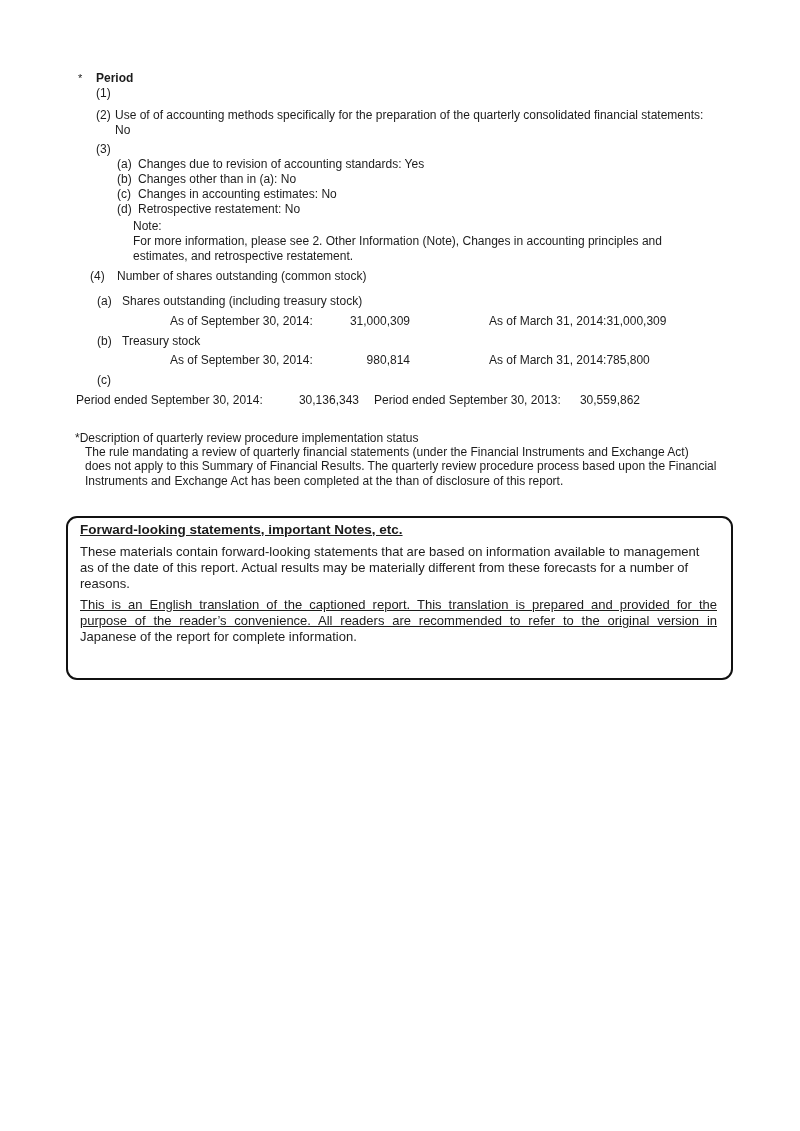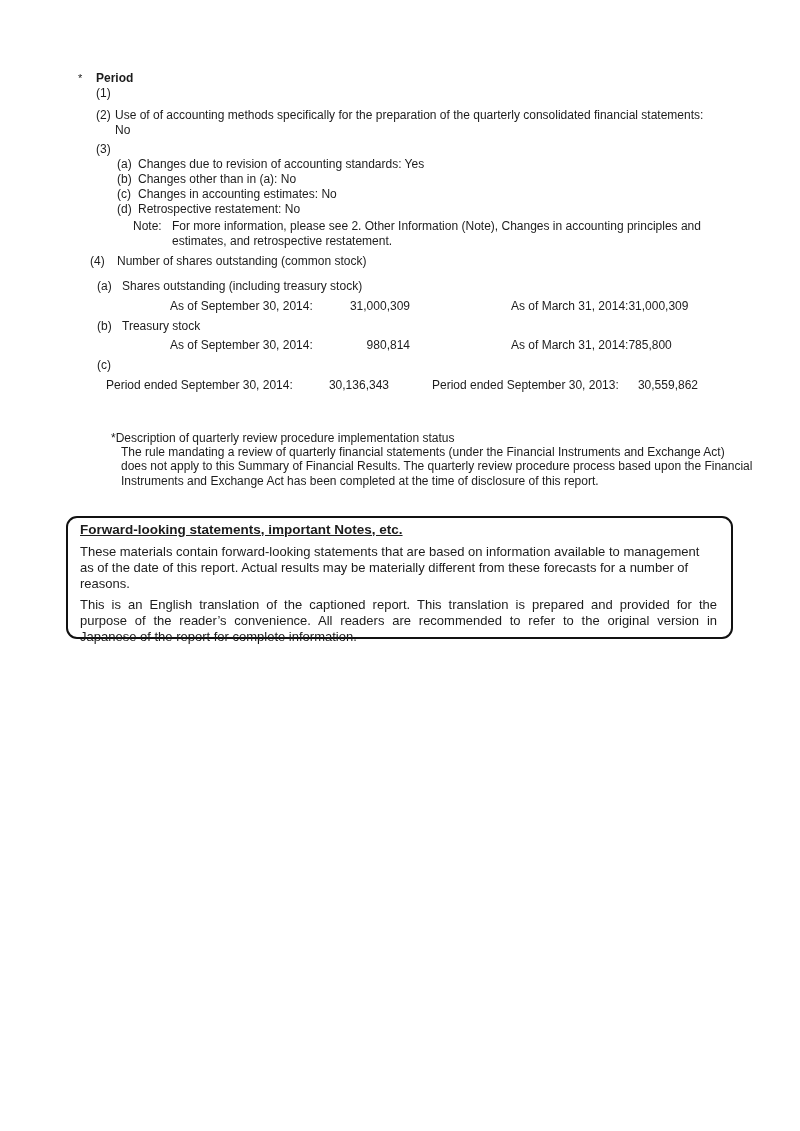--- a/index.html
+++ b/index.html
@@ -18,58 +18,58 @@
   .notes-title { font-weight:bold; }
 
   .item { display:flex; margin-left:96px; }
   .item .inum { width:19px; flex:none; }
   .item-2 { margin-top:7px; }
   .item-3 { margin-top:4px; }
 
   .sub { display:flex; margin-left:117px; }
   .sub .snum { width:21px; flex:none; }
 
-  .noterow { display:flex; margin-left:133px; margin-top:2px; }
+  .noterow { display:flex; margin-left:133px; margin-top:2px;flex-direction:column; }
   .noterow .nlabel { width:39px; flex:none; }
 
   .item-4 { display:flex; margin-left:90px; margin-top:5px; }
   .item-4 .inum4 { width:27px; flex:none; }
 
   .share-title { display:flex; margin-left:97px; }
   .share-title .stnum { width:25px; flex:none; }
   .st-a { margin-top:10px; }
   .st-b, .st-c { margin-top:5px; }
 
-  .share-row { display:flex; margin-left:170px; margin-top:5px;gap:22px; }
+  .share-row { display:flex; margin-left:170px; margin-top:5px; }
   .share-row .c1 { width:240px; display:flex; justify-content:space-between; }
   .share-row .c2 { width:197px; margin-left:79px; display:flex; justify-content:flex-start; }
   .share-row-b { margin-top:4px; }
-  .share-row-c { display:flex; margin-left:106px; margin-top:5px;gap:28px; }
+  .share-row-c { display:flex; margin-left:76px; margin-top:5px; }
   .share-row-c .c1c { width:283px; display:flex; justify-content:space-between; }
   .share-row-c .c2c { width:266px; margin-left:15px; display:flex; justify-content:space-between; }
 
   
-  .review { position:absolute; top:431px; left:75px;margin-left:36px; }
+  .review { position:absolute; top:431px; left:75px; }
   .review .rline { line-height:14.2px; white-space:nowrap; }
   .review .rbody { margin-left:10px; }
 
   
   .fbox {
-    position:absolute; top:516px; left:66px; width:667px; height:123px;
+    position:absolute; top:516px; left:66px; width:667px; height:164px;
     box-sizing:border-box; border:2px solid #111111; border-radius:11px;
     padding:3px 14px 6px 12px; background:#ffffff;
   }
   .fbox-title {
     font-weight:bold; text-decoration:underline; font-size:13.5px;
     line-height:18px; white-space:nowrap;
   }
   .fline { font-size:13px; line-height:16.2px; white-space:nowrap; }
   .fpara1 { margin-top:5px; }
   .fpara2 { margin-top:4px; }
-  .jline { white-space:normal; text-align:justify; text-align-last:justify; }
+  .jline { white-space:normal; text-align:justify; text-align-last:justify;text-decoration:underline; }
 </style>
 </head>
 <body>
 
 <div class="page">
 
   <section class="notes">
 
     <div class="notes-header line">
       <span class="star">*</span>
@@ -166,21 +166,21 @@
       </div>
     </div>
 
   </section>
 
   <section class="review">
     <div class="rline">*Description of quarterly review procedure implementation status</div>
     <div class="rbody">
       <div class="rline">The rule mandating a review of quarterly financial statements (under the Financial Instruments and Exchange Act)</div>
       <div class="rline">does not apply to this Summary of Financial Results. The quarterly review procedure process based upon the Financial</div>
-      <div class="rline">Instruments and Exchange Act has been completed at the time of disclosure of this report.</div>
+      <div class="rline">Instruments and Exchange Act has been completed at the than of disclosure of this report.</div>
     </div>
   </section>
 
   <section class="fbox">
     <div class="fbox-title">Forward-looking statements, important Notes, etc.</div>
     <div class="fpara1">
       <div class="fline">These materials contain forward-looking statements that are based on information available to management</div>
       <div class="fline">as of the date of this report. Actual results may be materially different from these forecasts for a number of</div>
       <div class="fline">reasons.</div>
     </div>

